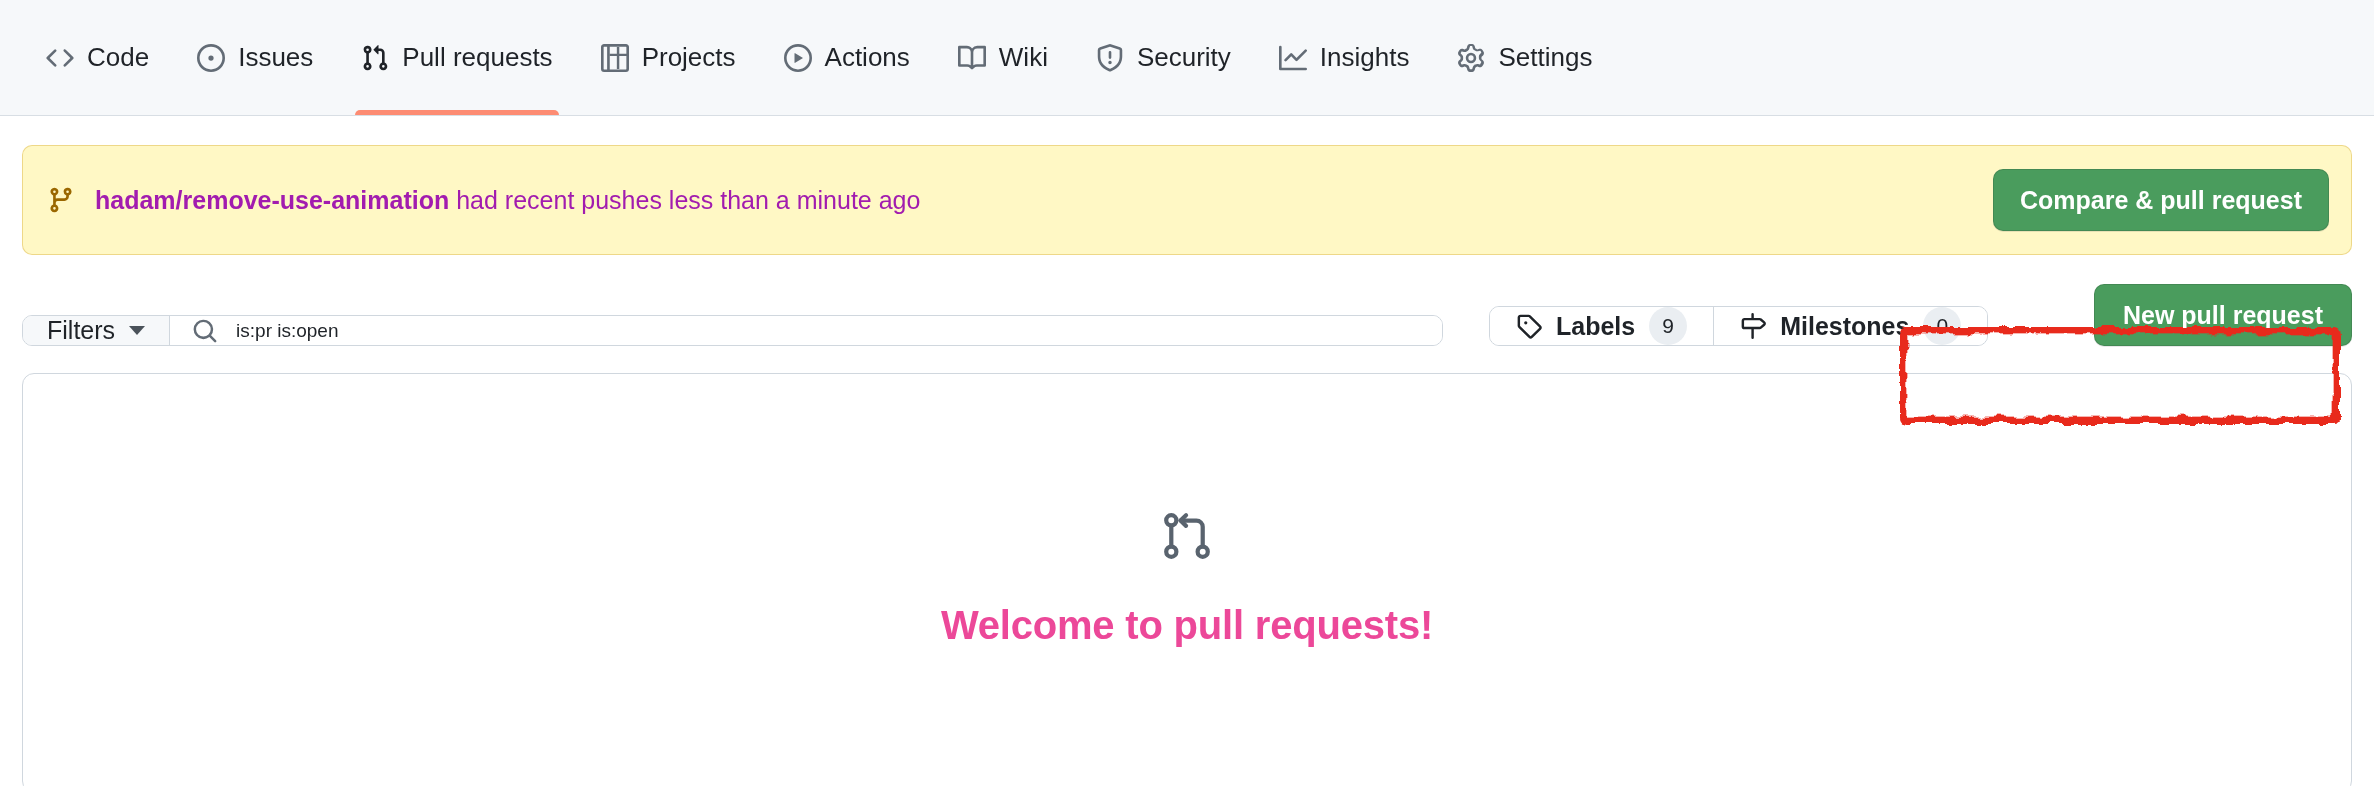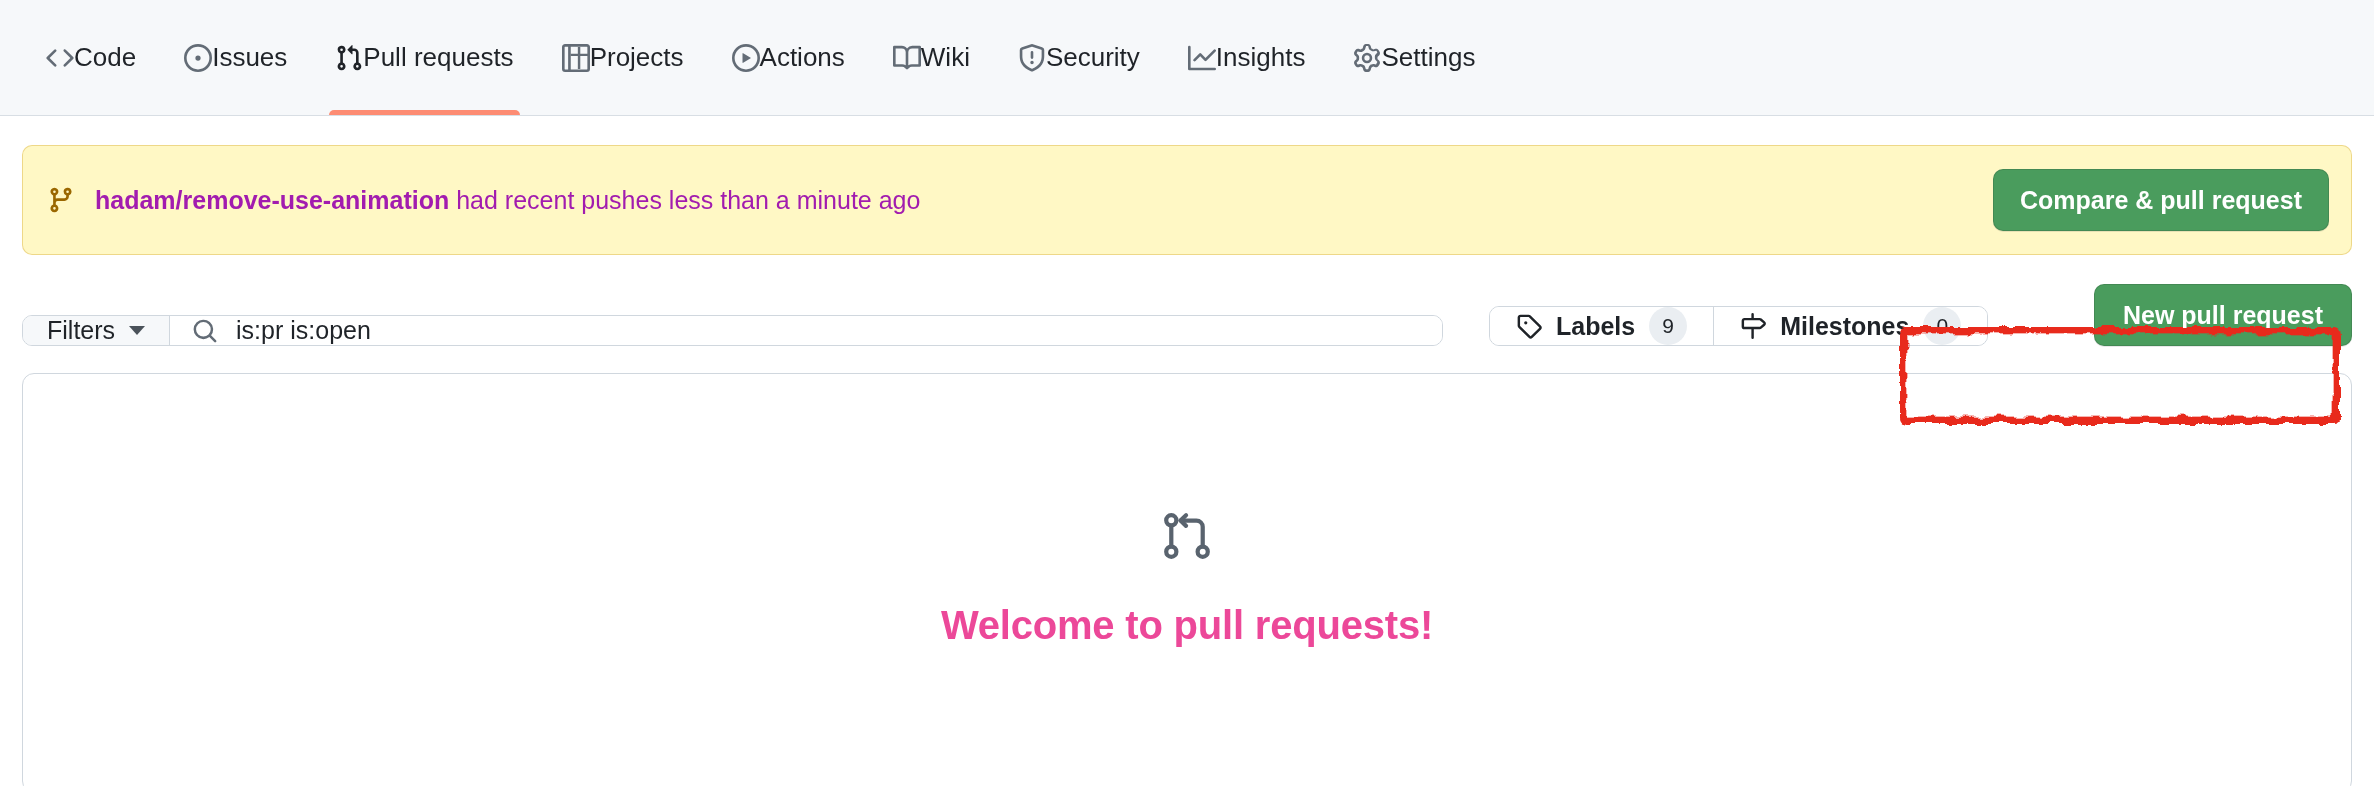--- a/index.html
+++ b/index.html
@@ -24,20 +24,21 @@
   }
   .nav-list {
     display: flex;
     align-items: flex-end;
     gap: 0;
     height: 100%;
   }
   .nav-item {
     display: flex;
     align-items: center;
+    gap: 13px;
     height: 100%;
     padding: 0 24px 0 24px;
     position: relative;
     cursor: pointer;
     text-decoration: none;
     white-space: nowrap;
   }
   .nav-item .nav-label {
     font-size: 26px;
     color: #1f2328;
@@ -185,21 +186,21 @@
     gap: 18px;
     flex: 1 1 auto;
     padding: 0 22px;
     background: #ffffff;
   }
   .search-ico { color: #636c76; display: inline-flex; width: 26px; height: 26px; flex: 0 0 26px; }
   .search-input {
     border: none;
     outline: none;
     background: transparent;
-    font-size: 25px;
+    font-size: 19px;
     font-family: "Liberation Sans", sans-serif;
     color: #1f2328;
     width: 100%;
     padding: 0;
   }
 
   .meta-group {
     margin-left: 34px;
     display: flex;
     align-items: stretch;

